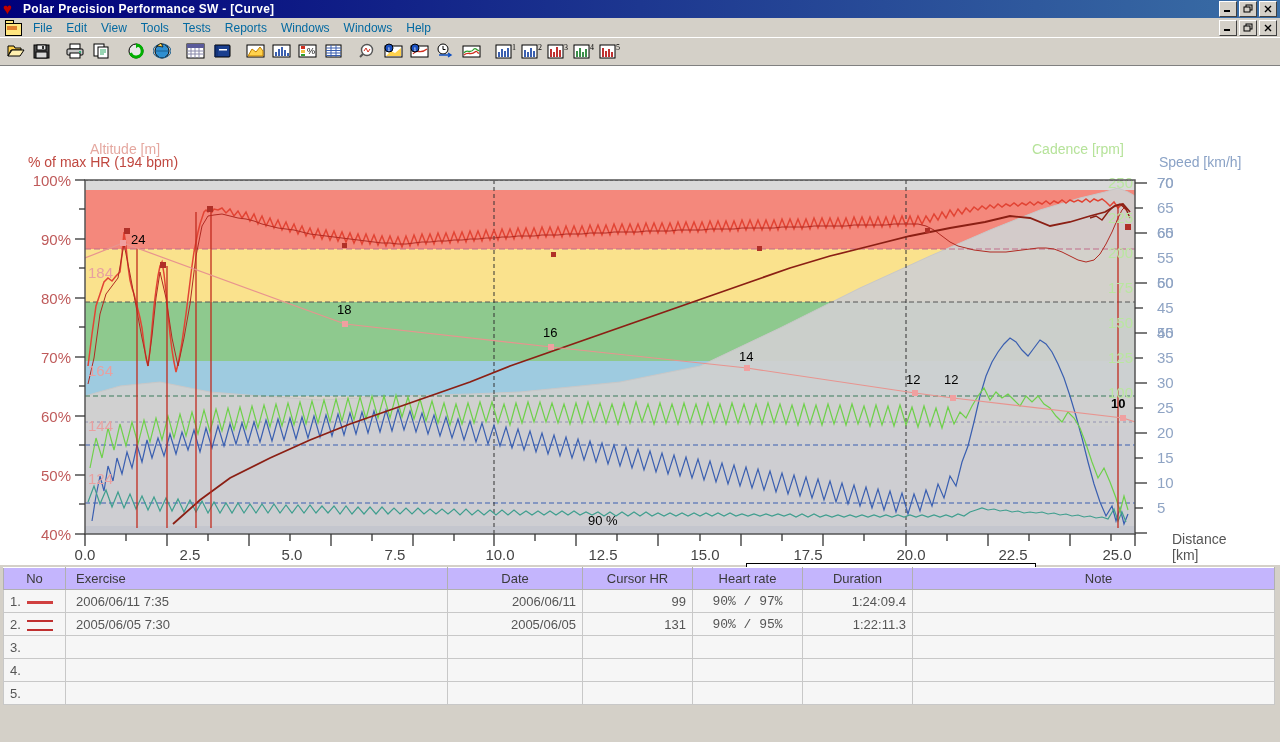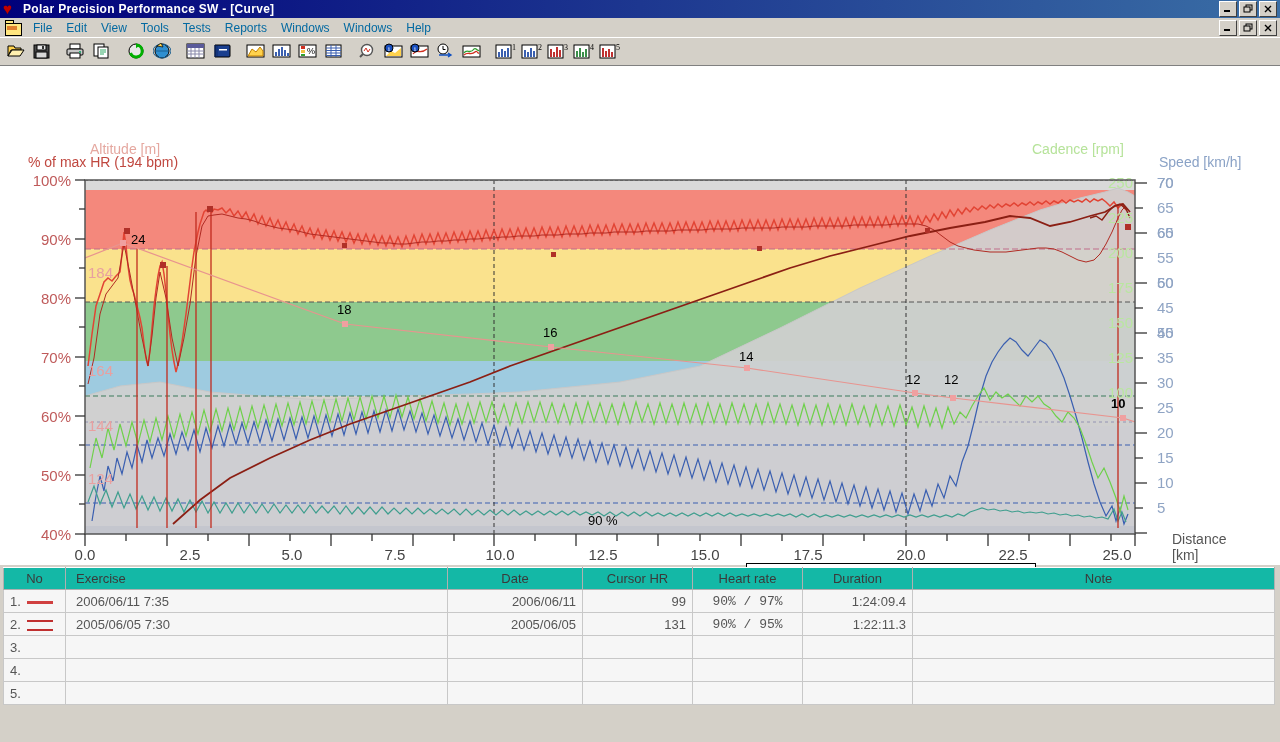--- a/index.html
+++ b/index.html
@@ -43,21 +43,21 @@
   .tsep{width:8px;height:22px;}
   
   .client{position:relative;width:1280px;height:499px;background:#fff;}
   .chartwrap{position:absolute;left:0;top:0;width:1280px;height:499px;}
   svg.chart{display:block;}
   
   .tablearea{position:relative;width:1280px;height:128px;background:#d4d0c8;padding-top:0px;}
   table.grid{border-collapse:collapse;width:1272px;margin:2px 0 0 3px;background:#f4f4f4;
              font-size:13px;table-layout:fixed;}
   table.grid th{
-    background:#14b8a6;border:1px solid #b0b0b0;border-top:1px solid #fff;
+    background:#c4b5fd;border:1px solid #b0b0b0;border-top:1px solid #fff;
     font-weight:normal;color:#3a3a3a;height:21px;padding:0 6px;text-align:center;
     font-size:13px;
   }
   table.grid td{
     border:1px solid #c8c8c8;height:22px;padding:0 6px;color:#555;background:#f6f6f6;font-size:13px;
     white-space:nowrap;overflow:hidden;
   }
   td.num{text-align:left;width:22px;}
   td.cursorhr{text-align:right;color:#b03030;}
   td.r{text-align:right;}

